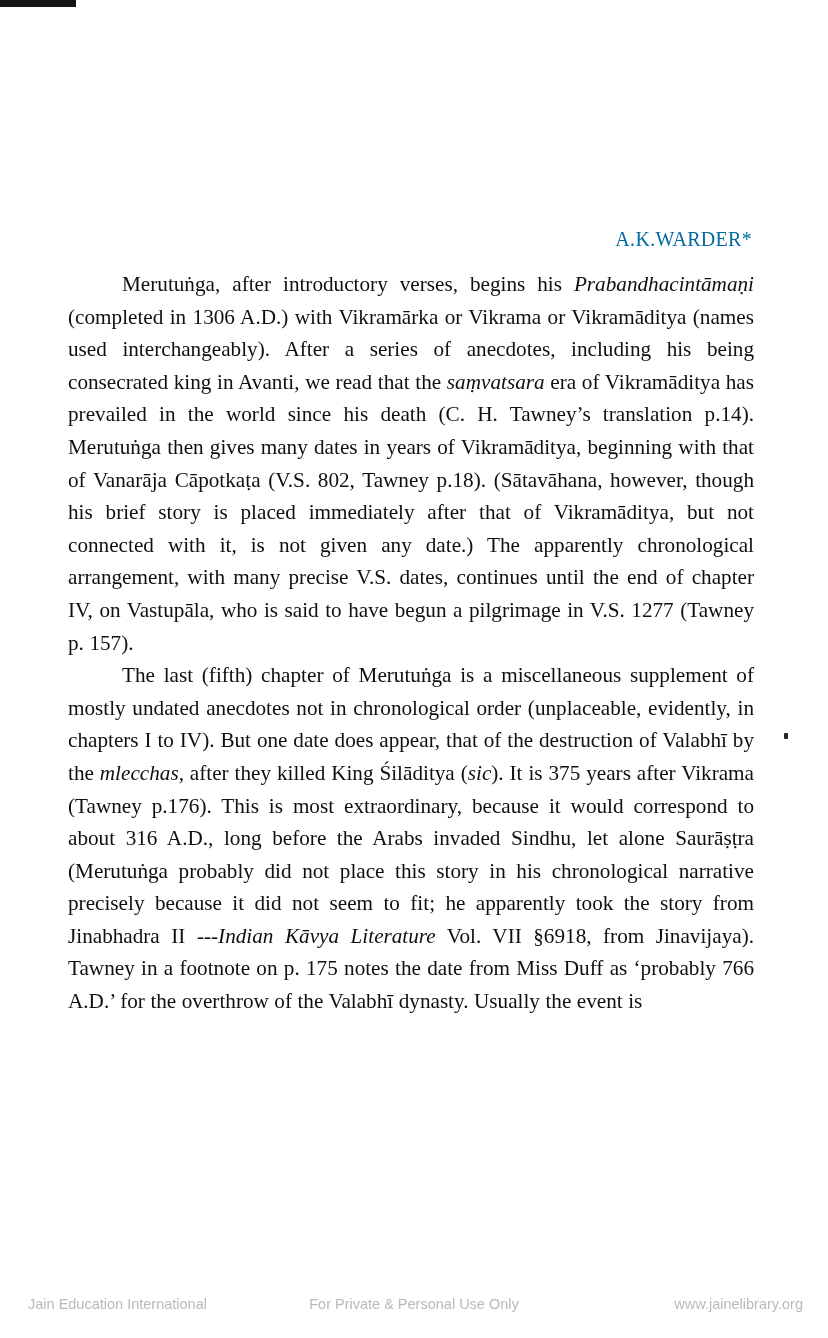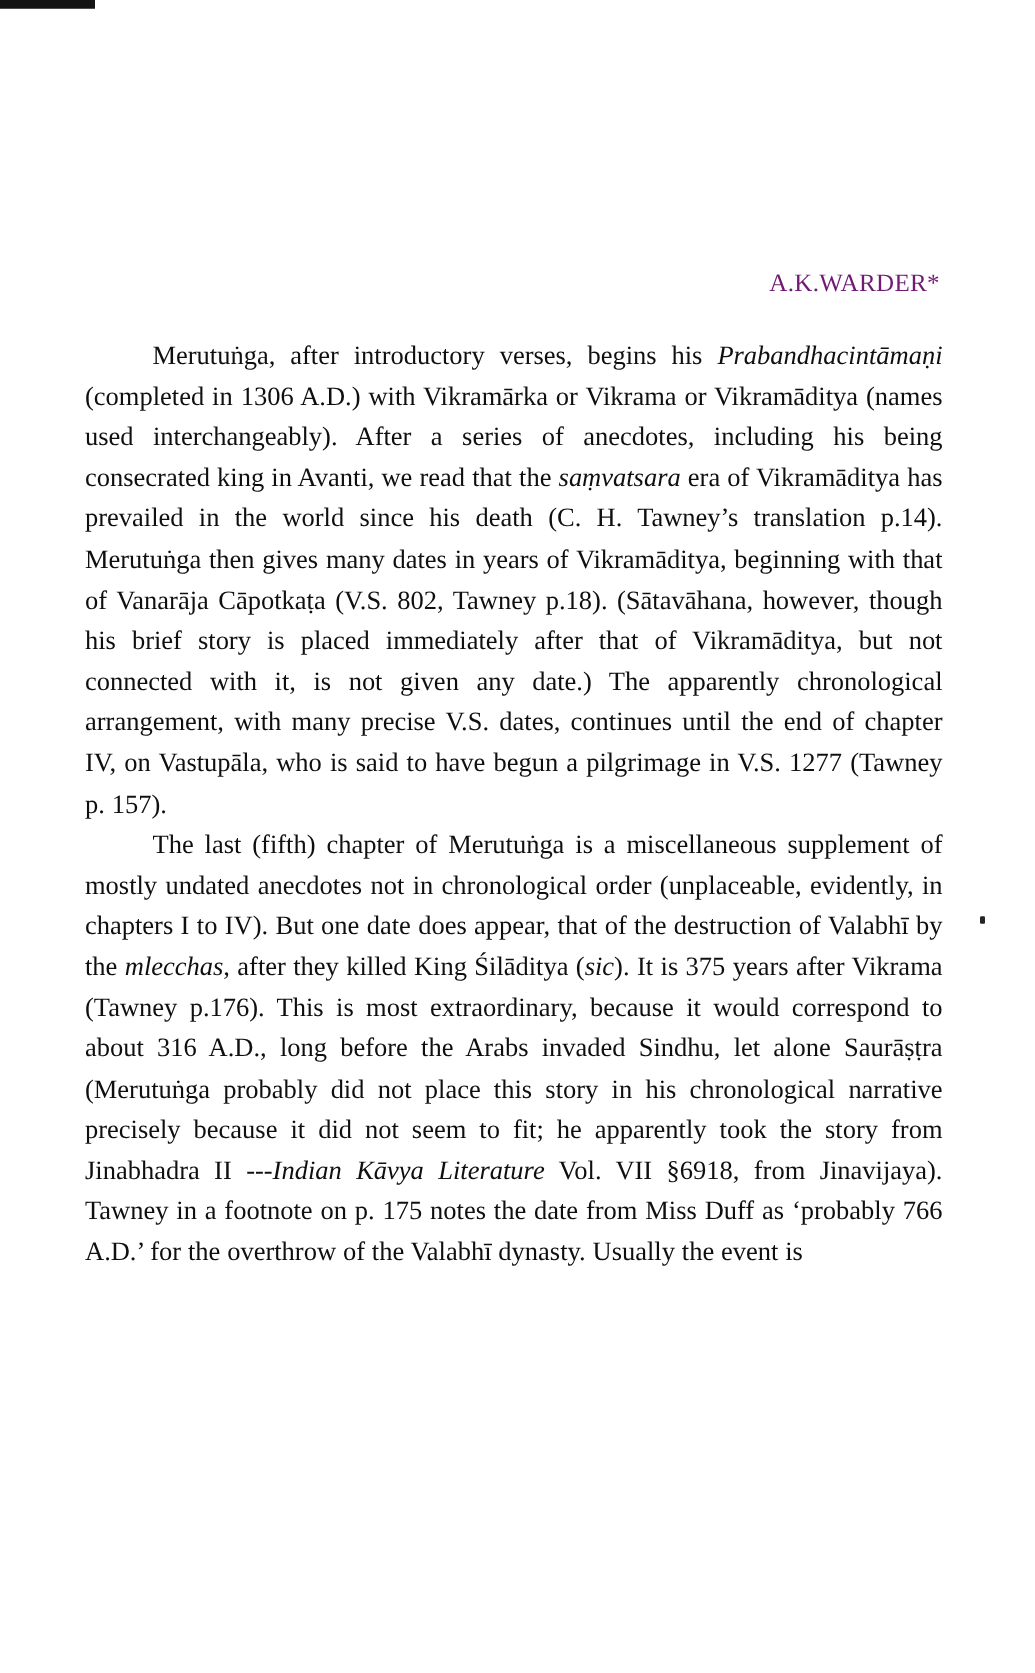--- a/index.html
+++ b/index.html
@@ -55,24 +55,24 @@
     font-size: 25px;
     letter-spacing: 0.8px;
     font-variant: small-caps;
     font-weight: 500;
     color: #111;
   }
 
   .byline {
     position: absolute;
     right: 76px;
-    top: 216px;
+    top: 228px;
     font-size: 20px;
     letter-spacing: 0.3px;
-    color: #701a75;
+    color: #0369a1;
   }
 
   .textblock {
     position: absolute;
     left: 68px;
     top: 268px;
     width: 686px;
   }
 
   p.para {
@@ -131,14 +131,19 @@
   <div class="scan-speck"></div>
 
 
   <div class="byline">A.K.WARDER*</div>
 
   <div class="textblock">
     <p class="para"><span class="indent"></span><span><span>Merutuṅga, after introductory verses, begins his </span><em>Prabandhacintāmaṇi</em><span> (completed in 1306 A.D.) with Vikramārka or Vikrama or Vikramāditya (names used interchangeably). After a series of anecdotes, including his being consecrated king in Avanti, we read that the </span><em>saṃvatsara</em><span> era of Vikramāditya has prevailed in the world since his death (C. H. Tawney’s translation p.14). Merutuṅga then gives many dates in years of Vikramāditya, beginning with that of Vanarāja Cāpotkaṭa (V.S. 802, Tawney p.18). (Sātavāhana, however, though his brief story is placed immediately after that of Vikramāditya, but not connected with it, is not given any date.) The apparently chronological arrangement, with many precise V.S. dates, continues until the end of chapter IV, on Vastupāla, who is said to have begun a pilgrimage in V.S. 1277 (Tawney p. 157).</span></span></p>
     <p class="para"><span class="indent"></span><span><span>The last (fifth) chapter of Merutuṅga is a miscellaneous supplement of mostly undated anecdotes not in chronological order (unplaceable, evidently, in chapters I to IV). But one date does appear, that of the destruction of Valabhī by the </span><em>mlecchas</em><span>, after they killed King Śilāditya (</span><em>sic</em><span>). It is 375 years after Vikrama (Tawney p.176). This is most extraordinary, because it would correspond to about 316 A.D., long before the Arabs invaded Sindhu, let alone Saurāṣṭra (Merutuṅga probably did not place this story in his chronological narrative precisely because it did not seem to fit; he apparently took the story from Jinabhadra II ---</span><em>Indian Kāvya Literature</em><span> Vol. VII §6918, from Jinavijaya). Tawney in a footnote on p. 175 notes the date from Miss Duff as ‘probably 766 A.D.’ for the overthrow of the Valabhī dynasty. Usually the event is</span></span></p>
   </div>
 
+  <div class="footer">
+    <span class="f-left">Jain Education International</span>
+    <span class="f-center">For Private &amp; Personal Use Only</span>
+    <span class="f-right">www.jainelibrary.org</span>
+  </div>
 
 </div>
 
 </body></html>

